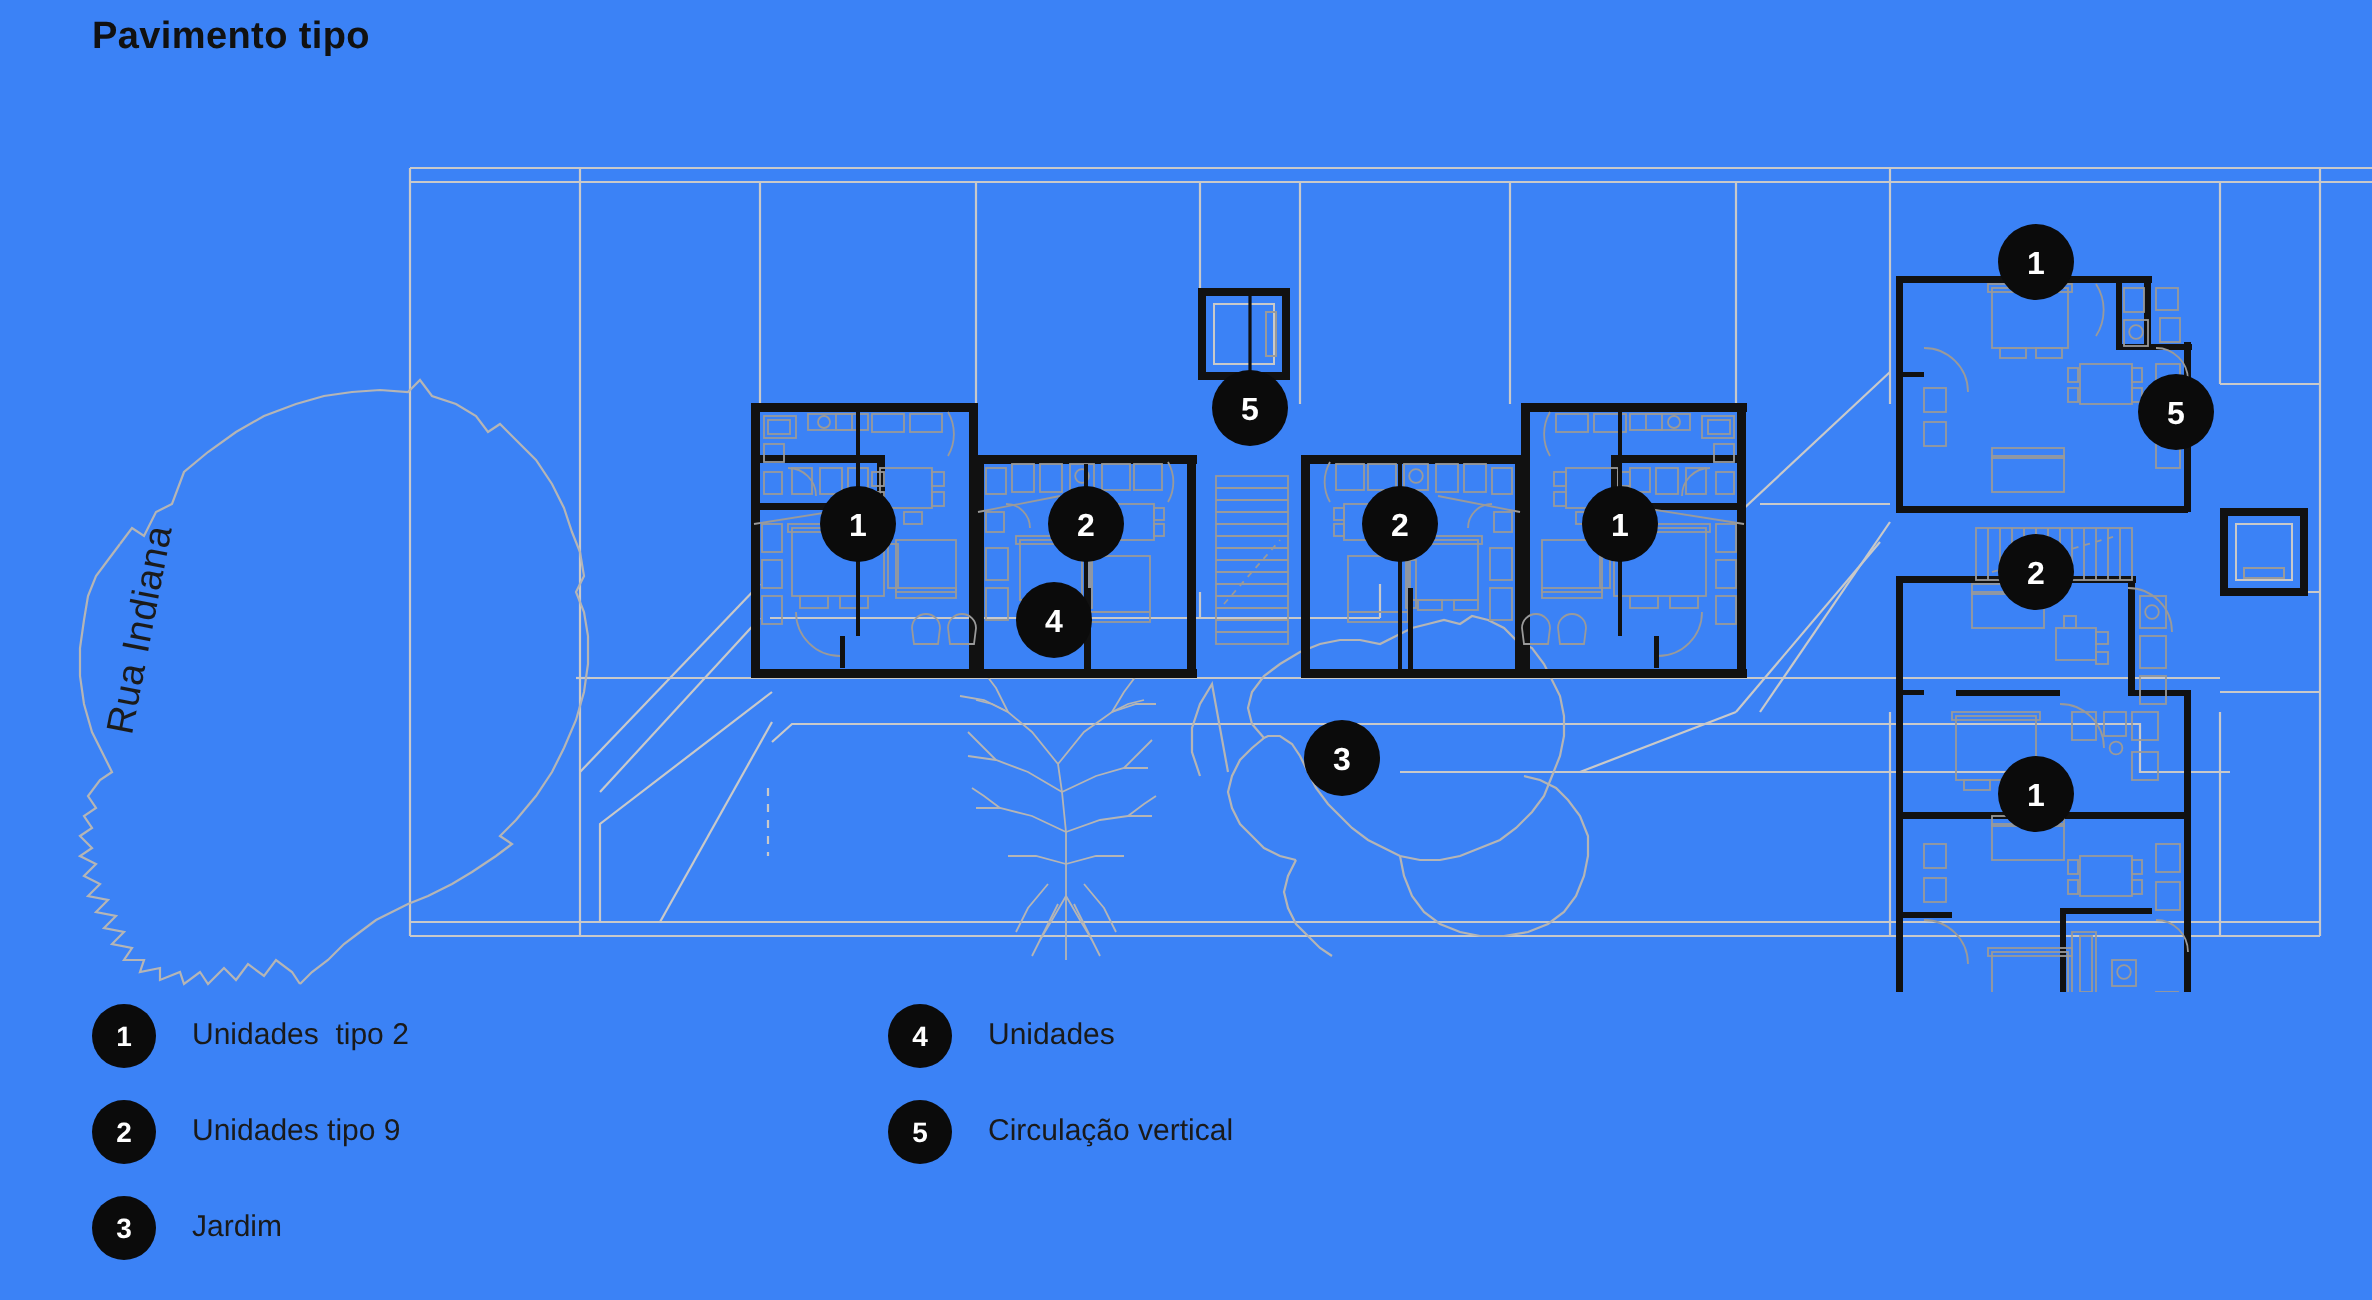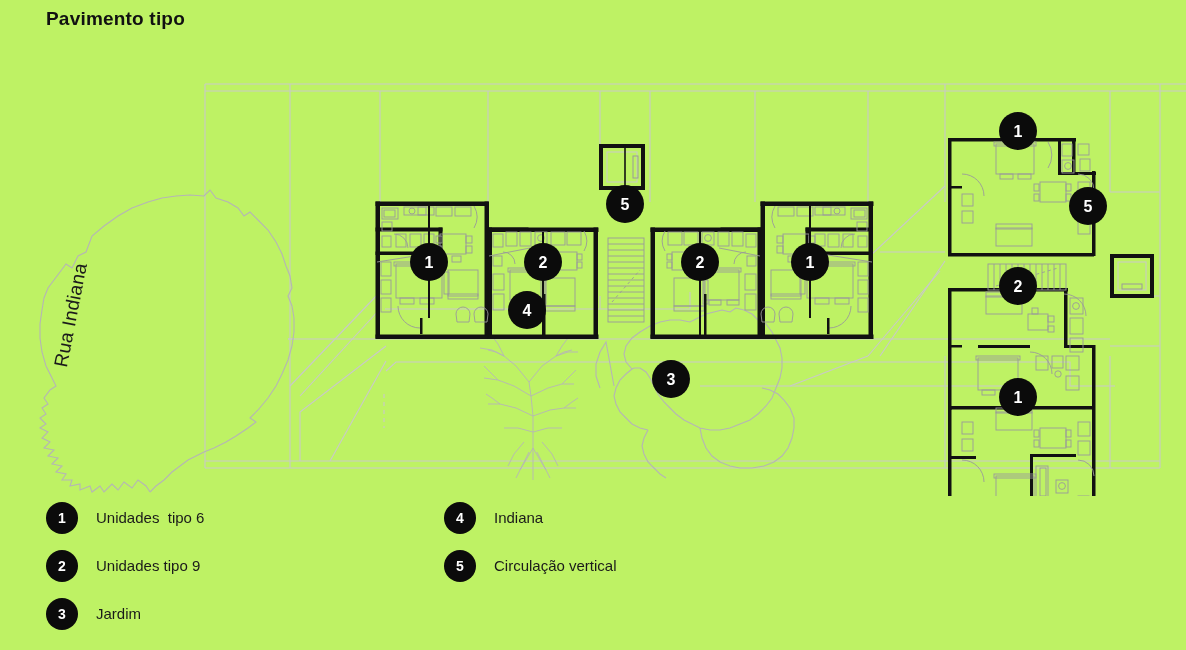--- a/index.html
+++ b/index.html
@@ -2,21 +2,21 @@
 <html><head>
 <meta charset="utf-8">
 <title>Pavimento tipo</title>
 <style>
   html,body{margin:0;padding:0;background:#ffffff;}
   body{
     width:1186px;height:650px;overflow:hidden;position:relative;
     font-family:"Liberation Sans","DejaVu Sans",sans-serif;
     color:#111111;
   }
-  .page{position:absolute;inset:0;background:#bef264;}
+  .page{position:absolute;inset:0;background:#3b82f6;}
 
   
   .title{
     position:absolute;left:46px;top:8px;
     font-size:19px;font-weight:bold;letter-spacing:.2px;color:#111;
   }
 
   
   .plan-wrap{position:absolute;left:0;top:56px;width:1186px;height:440px;}
   .plan-svg{display:block;width:1186px;height:440px;}
@@ -548,36 +548,36 @@
     </svg>
 
     <div class="street-label">Rua Indiana</div>
   </div>
 
   <div class="legend">
 
     <div class="legend-col c1">
       <div class="legend-row">
         <div class="legend-badge">1</div>
-        <div class="legend-text">Unidades  tipo 6</div>
+        <div class="legend-text">Unidades  tipo 2</div>
       </div>
       <div class="legend-row">
         <div class="legend-badge">2</div>
         <div class="legend-text">Unidades tipo 9</div>
       </div>
       <div class="legend-row">
         <div class="legend-badge">3</div>
         <div class="legend-text">Jardim</div>
       </div>
     </div>
 
     <div class="legend-col c2">
       <div class="legend-row">
         <div class="legend-badge">4</div>
-        <div class="legend-text">Indiana</div>
+        <div class="legend-text">Unidades</div>
       </div>
       <div class="legend-row">
         <div class="legend-badge">5</div>
         <div class="legend-text">Circulação vertical</div>
       </div>
     </div>
 
   </div>
 
 </div>

